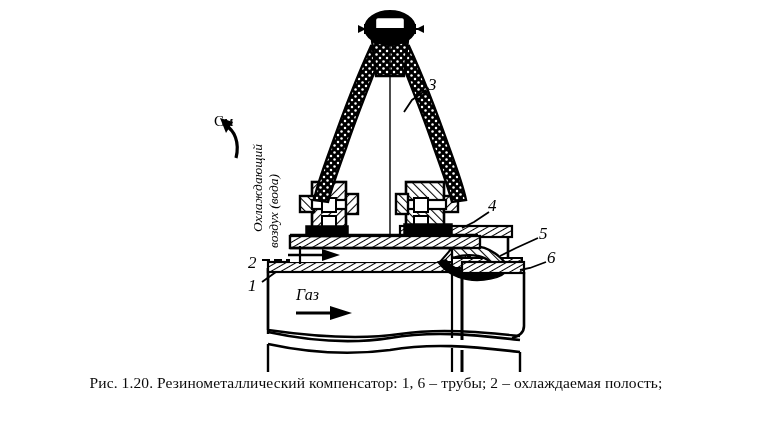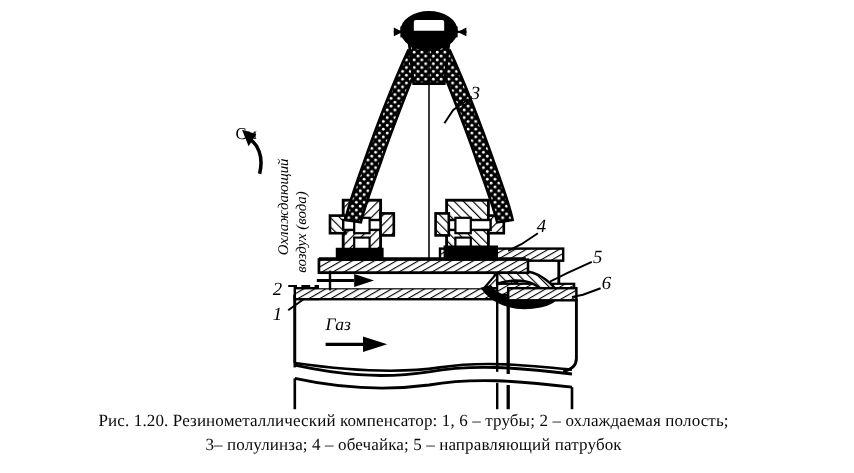--- a/index.html
+++ b/index.html
@@ -266,16 +266,15 @@
       <text class="lbl-num" x="428" y="90">3</text>
       <text class="lbl-num" x="488" y="211">4</text>
       <text class="lbl-num" x="539" y="239">5</text>
       <text class="lbl-num" x="547" y="263">6</text>
     </g>
 
   </svg>
 
   <div class="caption-block">
     <span class="caption-line">Рис. 1.20. Резинометаллический компенсатор: 1, 6 – трубы; 2 – охлаждаемая полость;</span>
-    <span class="caption-line">3– полулинза; 4 – обечайка; 5 – направляющий патрубок</span>
   </div>
 
 </div>
 
 </body></html>

